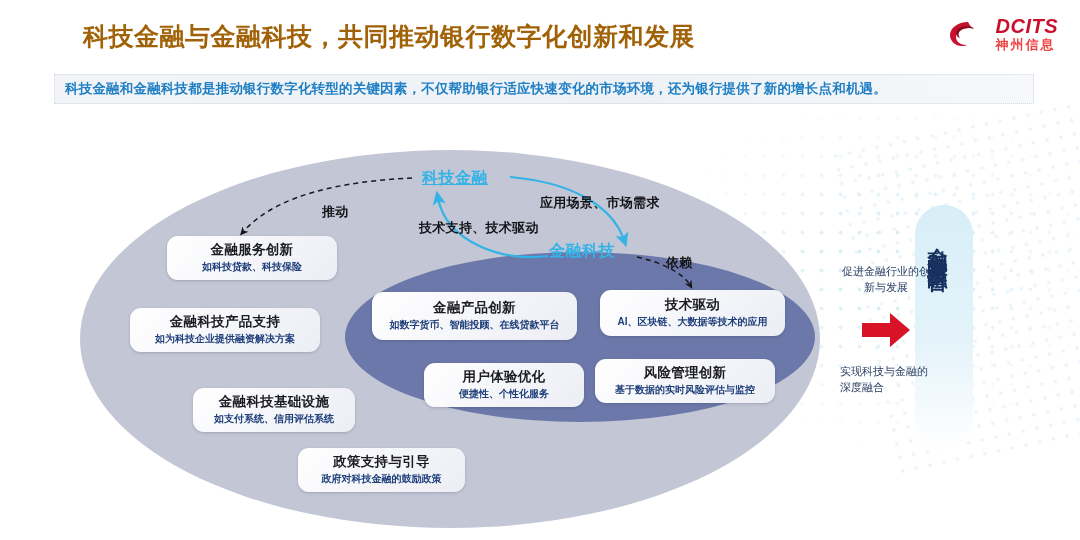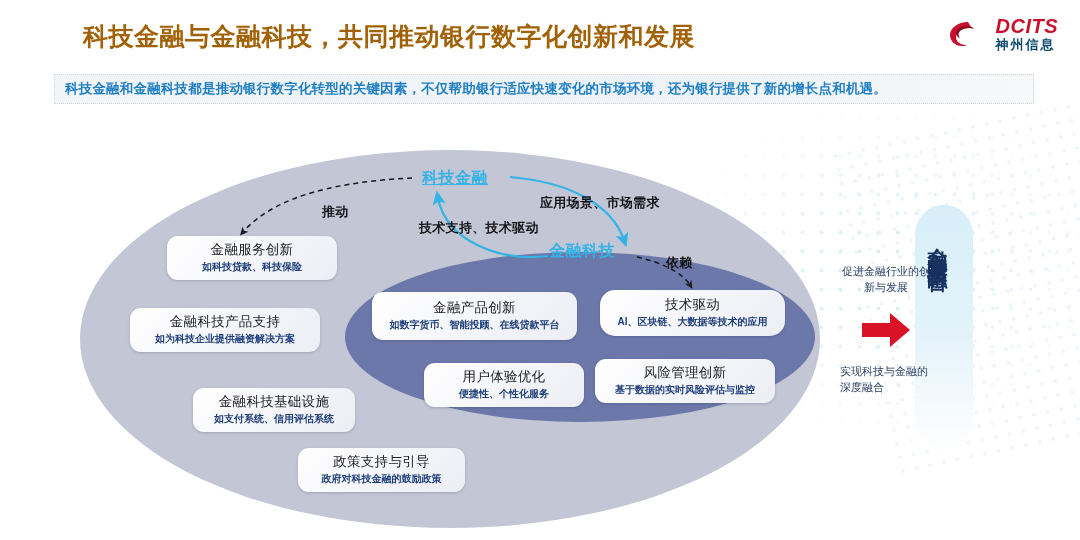--- a/index.html
+++ b/index.html
@@ -49,21 +49,21 @@
     position:absolute; right:22px; top:16px;
     display:flex; align-items:center; gap:22px;
   }
   #logo .mark { width:26px; height:30px; flex:none; }
   #logo .words { line-height:1; }
   #logo .dcits {
     font-size:20px; font-weight:bold; font-style:italic;
     color:#c8102e; letter-spacing:.5px;
   }
   #logo .cn {
-    font-size:13px; font-weight:bold; color:#0c4a6e;
+    font-size:13px; font-weight:bold; color:#ef4444;
     letter-spacing:2px; margin-top:2px;
   }
 
   #subtitle-bar {
     position:absolute; left:54px; top:74px;
     width:980px; height:30px;
     background:linear-gradient(90deg,#f2f4f7 0%, #eef2f6 60%, #f6f8fa 100%);
     border:1px dotted #cfd8e3;
     display:flex; align-items:center;
   }
@@ -91,35 +91,35 @@
     position:absolute;
     border-radius:11px;
     background:linear-gradient(135deg,#ffffff 0%, #f4f5f9 55%, #eceef5 100%);
     box-shadow:0 1px 3px rgba(30,40,70,.22);
     display:flex; flex-direction:column;
     align-items:center; justify-content:center;
     text-align:center;
     padding:5px 10px;
   }
   .card .t {
-    font-size:13.5px; font-weight:normal; color:#1c1c24;
+    font-size:13.5px; font-weight:bold; color:#1c1c24;
     letter-spacing:.3px; line-height:1.25;
   }
   .card .s {
     font-size:10px; font-weight:bold; color:#1f3f7a;
     margin-top:2px; line-height:1.25; white-space:nowrap;
   }
 
   #card-0 { left:167px; top:236px; width:170px; height:44px; }
   #card-1 { left:130px; top:308px; width:190px; height:44px; }
   #card-2 { left:193px; top:388px; width:162px; height:44px; }
   #card-3 { left:298px; top:448px; width:167px; height:44px; }
   #card-4 { left:372px; top:292px; width:205px; height:48px; }
   #card-5 { left:424px; top:363px; width:160px; height:44px; }
-  #card-6 { left:600px; top:290px; width:185px; height:46px;border-radius:15px; }
+  #card-6 { left:600px; top:290px; width:185px; height:46px; }
   #card-7 { left:595px; top:359px; width:180px; height:44px; }
 
   
   .lbl { position:absolute; white-space:nowrap; }
   .lbl.cyan { color:#34b3e6; font-weight:bold; font-size:16px; letter-spacing:.5px; }
   .lbl.dark { color:#141418; font-weight:bold; font-size:13px; letter-spacing:.3px; }
 
   #lbl-tech-finance { left:422px; top:168px;text-decoration:underline; }
   #lbl-fintech      { left:549px; top:241px; }
   #lbl-push         { left:322px; top:203px; }

